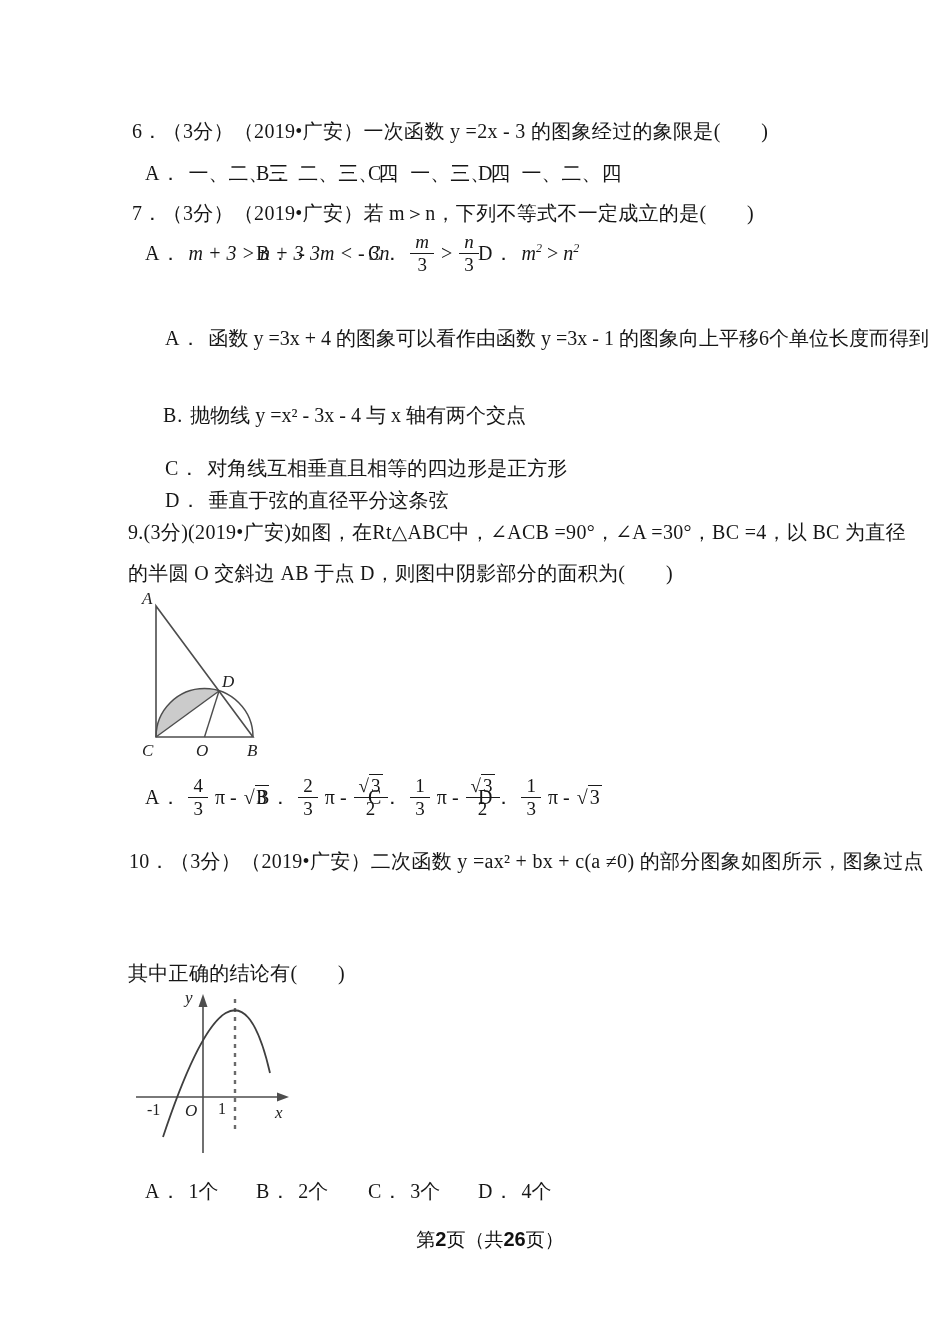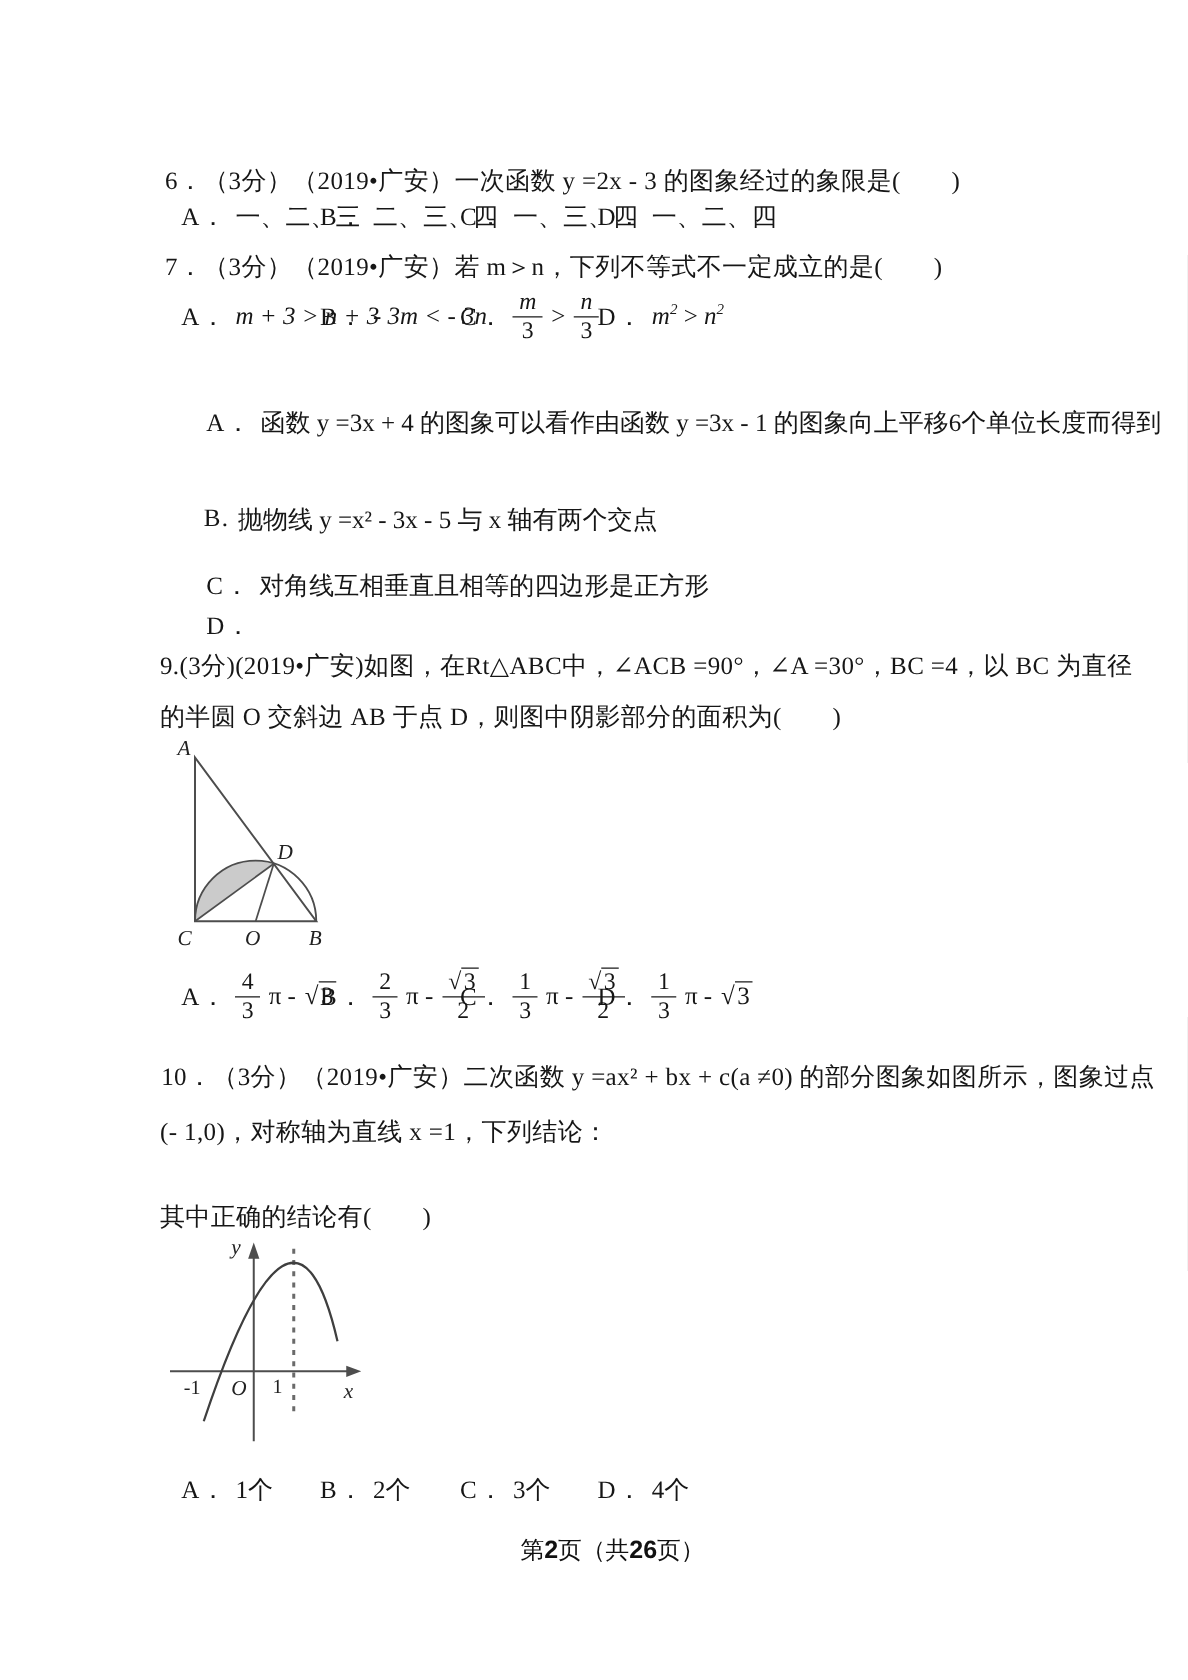--- a/index.html
+++ b/index.html
@@ -24,21 +24,21 @@
   .flabel{font-family:"Liberation Serif","DejaVu Serif",serif;font-style:italic;font-size:17px;fill:#222;}
   .ftick{font-family:"Liberation Serif","DejaVu Serif",serif;font-size:16px;fill:#222;}
   .footer{position:absolute;left:0;top:1227px;width:950px;text-align:center;font-size:19px;color:#111;margin-left:15px;}
   .footer .pnum{font-family:"Liberation Sans","DejaVu Sans",sans-serif;font-weight:700;font-size:20px;}
 </style>
 </head>
 <body>
 
 <div class="page">
 
-  <div class="tline" style="left:132px;top:131px">6．（3分）（2019•广安）一次函数 y =2x - 3 的图象经过的象限是(　　)</div>
+  <div class="tline" style="left:132px;top:118px">6．（3分）（2019•广安）一次函数 y =2x - 3 的图象经过的象限是(　　)</div>
   <div class="opt" style="left:145px;top:160px">
     <span class="olabel">A．</span>
       <span>一、二、三</span>
   </div>
   <div class="opt" style="left:256px;top:160px">
     <span class="olabel">B．</span>
       <span>二、三、四</span>
   </div>
   <div class="opt" style="left:368px;top:160px">
     <span class="olabel">C．</span>
@@ -74,28 +74,29 @@
     <span class="olabel">D．</span>
     <span class="expr"><span>m</span><sup>2</sup><span class="up"> &gt; </span><span>n</span><sup>2</sup></span>
   </div>
 
   <div class="opt" style="left:165px;top:325px">
     <span class="olabel">A．</span>
       <span>函数 y =3x + 4 的图象可以看作由函数 y =3x - 1 的图象向上平移6个单位长度而得到</span>
   </div>
   <div class="opt" style="left:163px;top:402px">
     <span class="olabel">B.</span>
-      <span>抛物线 y =x² - 3x - 5 与 x 轴有两个交点</span>
+      <span>抛物线 y =x² - 3x - 4 与 x 轴有两个交点</span>
   </div>
   <div class="opt" style="left:165px;top:455px">
     <span class="olabel">C．</span>
       <span>对角线互相垂直且相等的四边形是正方形</span>
   </div>
   <div class="opt" style="left:165px;top:487px">
     <span class="olabel">D．</span>
+      <span>垂直于弦的直径平分这条弦</span>
   </div>
 
   <div class="tline" style="left:128px;top:519px">9.(3分)(2019•广安)如图，在Rt△ABC中，∠ACB =90°，∠A =30°，BC =4，以 BC 为直径</div>
   <div class="tline" style="left:128px;top:560px">的半圆 O 交斜边 AB 于点 D，则图中阴影部分的面积为(　　)</div>
 
   <svg class="fig" style="left:138px;top:588px" width="135" height="180" viewBox="0 0 135 180">
     <path d="M18,149 A48.5,48.5 0 0 1 81,103 L18,149 Z" fill="#cbcbcb" stroke="none"></path>
     <path d="M18,149 A48.5,48.5 0 0 1 115,149" fill="none" stroke="#4d4d4d" stroke-width="1.5"></path>
     <path d="M18,18 L18,149 L115,149 Z" fill="none" stroke="#4d4d4d" stroke-width="1.6"></path>
     <path d="M18,149 L81,103" fill="none" stroke="#4d4d4d" stroke-width="1.4"></path>
@@ -144,21 +145,20 @@
     <span class="olabel">D．</span>
     <span class="frac">
         <span class="fnum">1</span>
         <span class="fden">3</span>
       </span>
     <span>π -</span>
     <span class="sqrt"><span>√</span><span class="rad">3</span></span>
   </div>
 
   <div class="tline" style="left:129px;top:848px">10．（3分）（2019•广安）二次函数 y =ax² + bx + c(a ≠0) 的部分图象如图所示，图象过点</div>
-  <div class="tline" style="left:128px;top:892px">(- 1,0)，对称轴为直线 x =1，下列结论：</div>
   <div class="tline" style="left:128px;top:960px">其中正确的结论有(　　)</div>
 
   <svg class="fig" style="left:128px;top:983px" width="175" height="175" viewBox="0 0 175 175">
     <line x1="8" y1="114" x2="152" y2="114" stroke="#4d4d4d" stroke-width="1.6"></line>
     <polygon points="161,114 149,109.5 149,118.5" fill="#4d4d4d"></polygon>
     <line x1="75" y1="170" x2="75" y2="20" stroke="#4d4d4d" stroke-width="1.6"></line>
     <polygon points="75,11 70.5,24 79.5,24" fill="#4d4d4d"></polygon>
     <line x1="107" y1="16" x2="107" y2="146" stroke="#6a6a6a" stroke-width="2.4" stroke-dasharray="4 5"></line>
     <path d="M35,154 Q107,-62 142,90" fill="none" stroke="#3f3f3f" stroke-width="1.8"></path>
     <text class="flabel" x="57" y="20">y</text>

